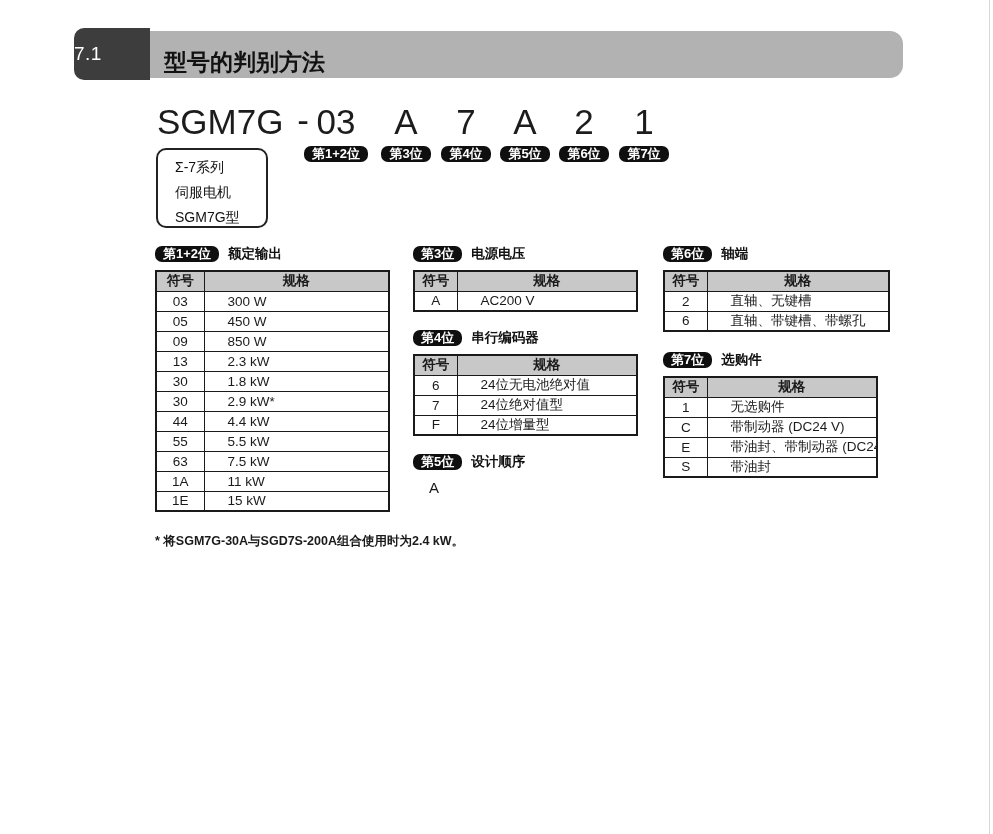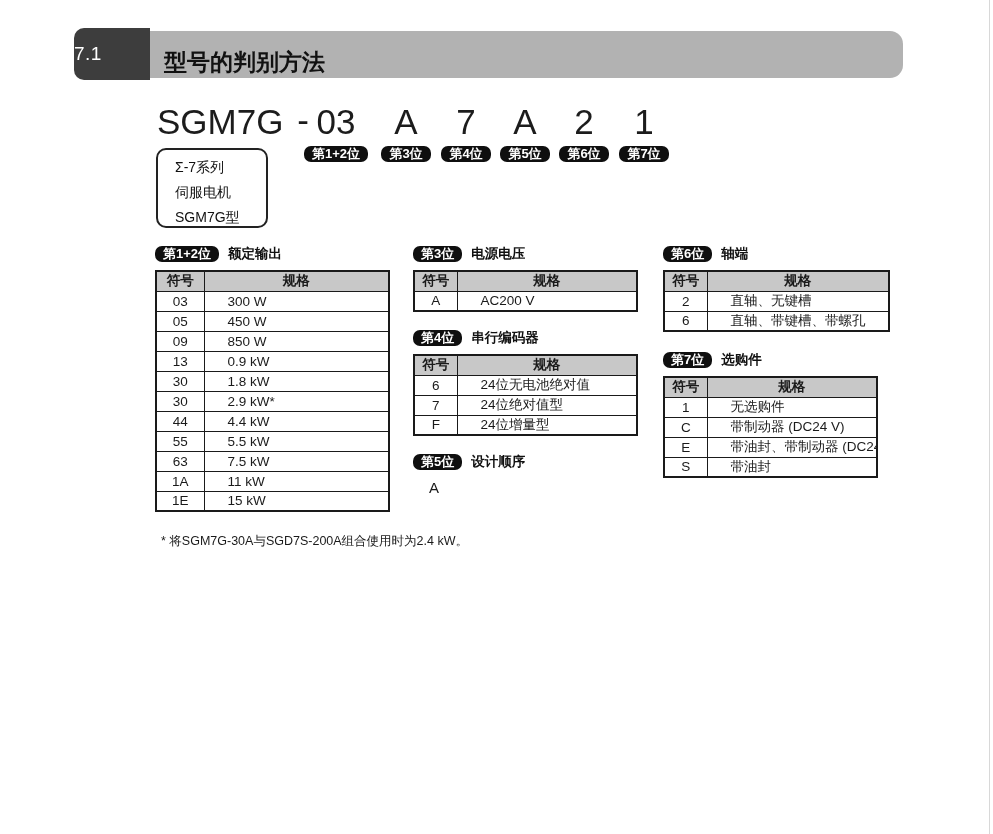--- a/index.html
+++ b/index.html
@@ -92,21 +92,21 @@
   }
   .spec-table td.sym { text-align:center; }
   .spec-table td.spec { text-align:left; padding-left:23px; }
 
   .design-value {
     position:absolute; left:429px; top:479px;
     font-size:15px; color:#1a1a1a;
   }
   .footnote {
     position:absolute; left:155px; top:533px;
-    font-size:12.5px; font-weight:normal; color:#1a1a1a;margin-left:6px;
+    font-size:12.5px; font-weight:bold; color:#1a1a1a;
   }
 </style>
 </head>
 <body>
 
 <div class="page">
   <div class="page-edge"></div>
 
   <div class="sec-num">
     <span>7.1</span>
@@ -173,21 +173,21 @@
         <tr>
           <td class="sym">05</td>
           <td class="spec">450 W</td>
         </tr>
         <tr>
           <td class="sym">09</td>
           <td class="spec">850 W</td>
         </tr>
         <tr>
           <td class="sym">13</td>
-          <td class="spec">0.9 kW</td>
+          <td class="spec">2.3 kW</td>
         </tr>
         <tr>
           <td class="sym">30</td>
           <td class="spec">1.8 kW</td>
         </tr>
         <tr>
           <td class="sym">30</td>
           <td class="spec">2.9 kW*</td>
         </tr>
         <tr>

